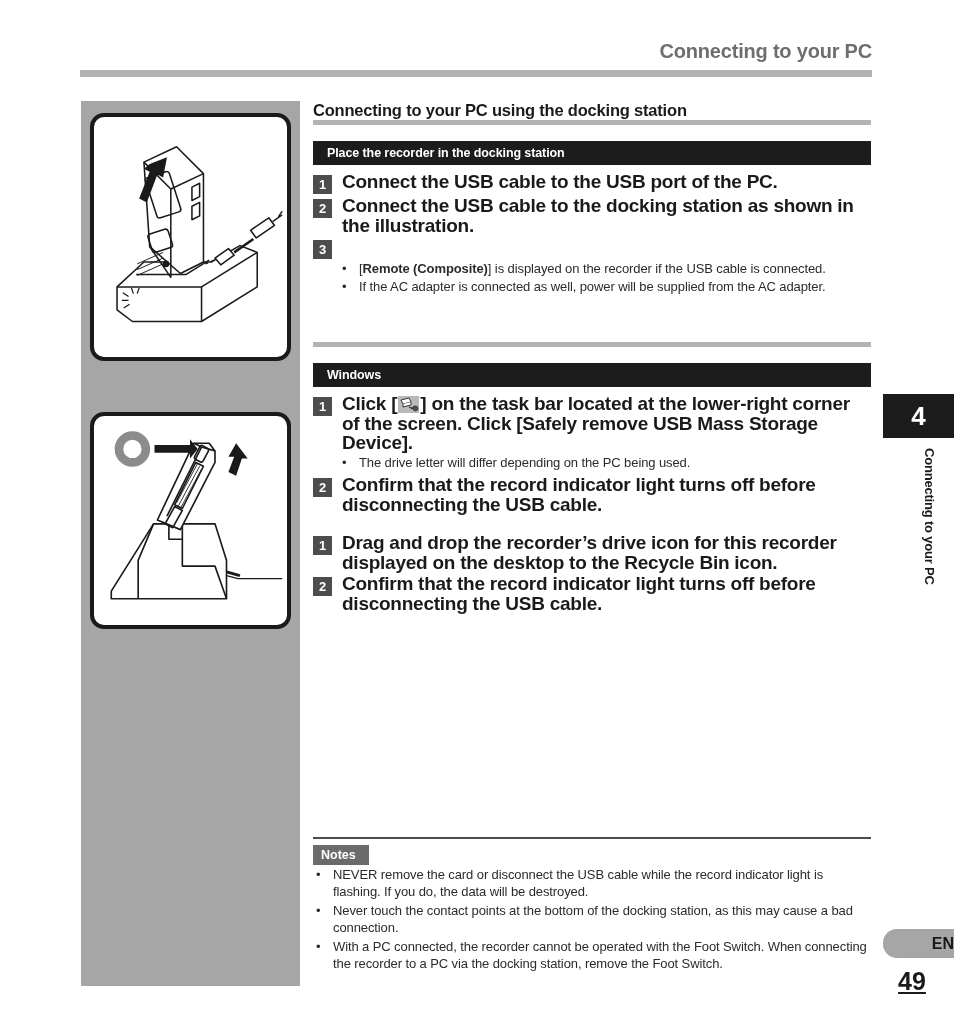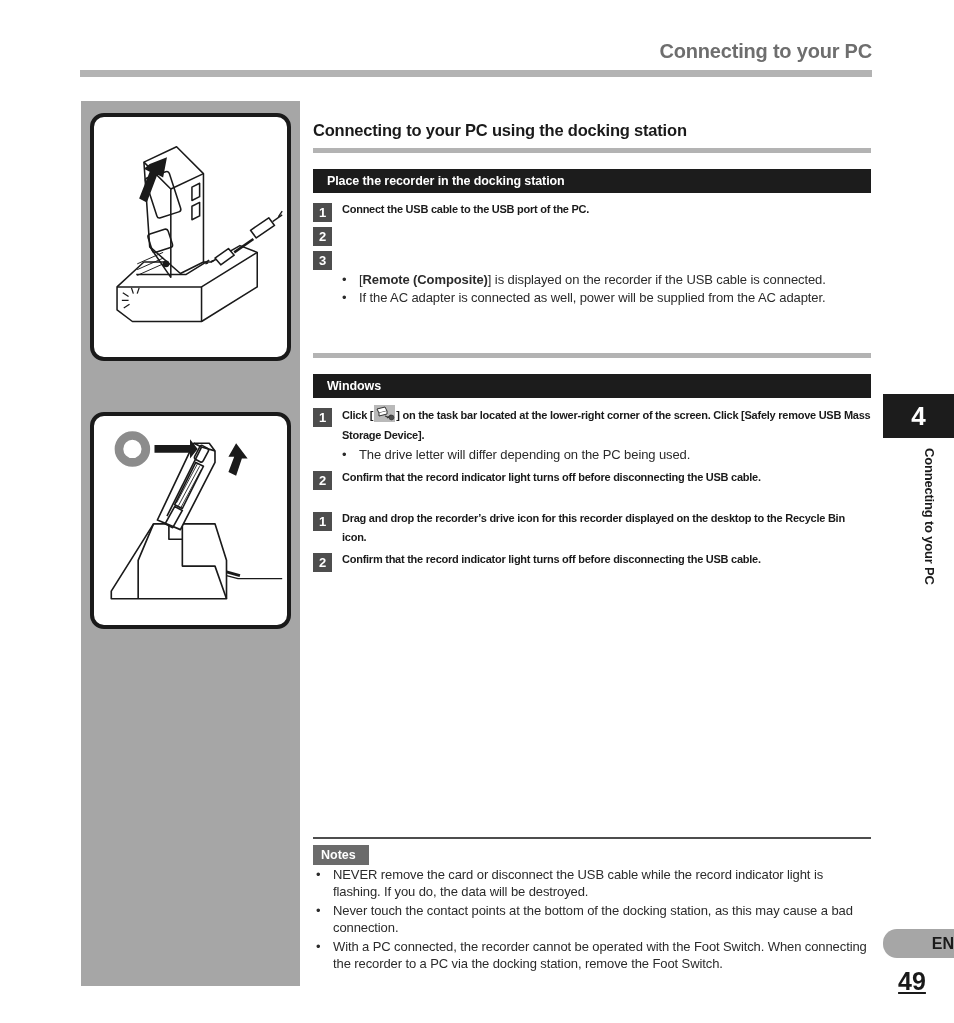--- a/index.html
+++ b/index.html
@@ -77,23 +77,22 @@
     top: 100px;
     width: 558px;
   }
 
   
   .sect-title {
     font-size: 16.5px;
     font-weight: bold;
     color: #1a1a1a;
     letter-spacing: -0.2px;
-    padding-bottom: 8px;
+    padding-bottom: 0;
     line-height: 20px;
-    margin-top: 20px;
   }
   .sect-rule {
     height: 5px;
     background: #b3b3b3;
     margin-bottom: 16px;
   }
 
   
   .bar-head {
     background: #1c1c1c;
@@ -119,21 +118,21 @@
     background: #4d4d4d;
     color: #ffffff;
     font-size: 13px;
     font-weight: bold;
     text-align: center;
     line-height: 19px;
     margin-right: 10px;
     margin-top: 3px;
   }
   .step-text {
-    font-size: 11px;
+    font-size: 19px;
     font-weight: bold;
     line-height: 19.5px;
     letter-spacing: -0.25px;
     color: #1a1a1a;
   }
 
   
   .bullets {
     margin: 2px 0 4px 29px;
   }
@@ -363,20 +362,21 @@
 
   <div class="steps">
 
     <div class="step">
       <div class="step-num">1</div>
       <div class="step-text">Connect the USB cable to the USB port of the PC.</div>
     </div>
 
     <div class="step">
       <div class="step-num">2</div>
+      <div class="step-text">Connect the USB cable to the docking station as shown in the illustration.</div>
     </div>
 
     <div class="step">
       <div class="step-num">3</div>
     </div>
 
     <div class="bullets">
       <div class="bullet">
         <span class="dot">•</span>
         <span class="btxt">[<b>Remote (Composite)</b>] is displayed on the recorder if the USB cable is connected.</span>

